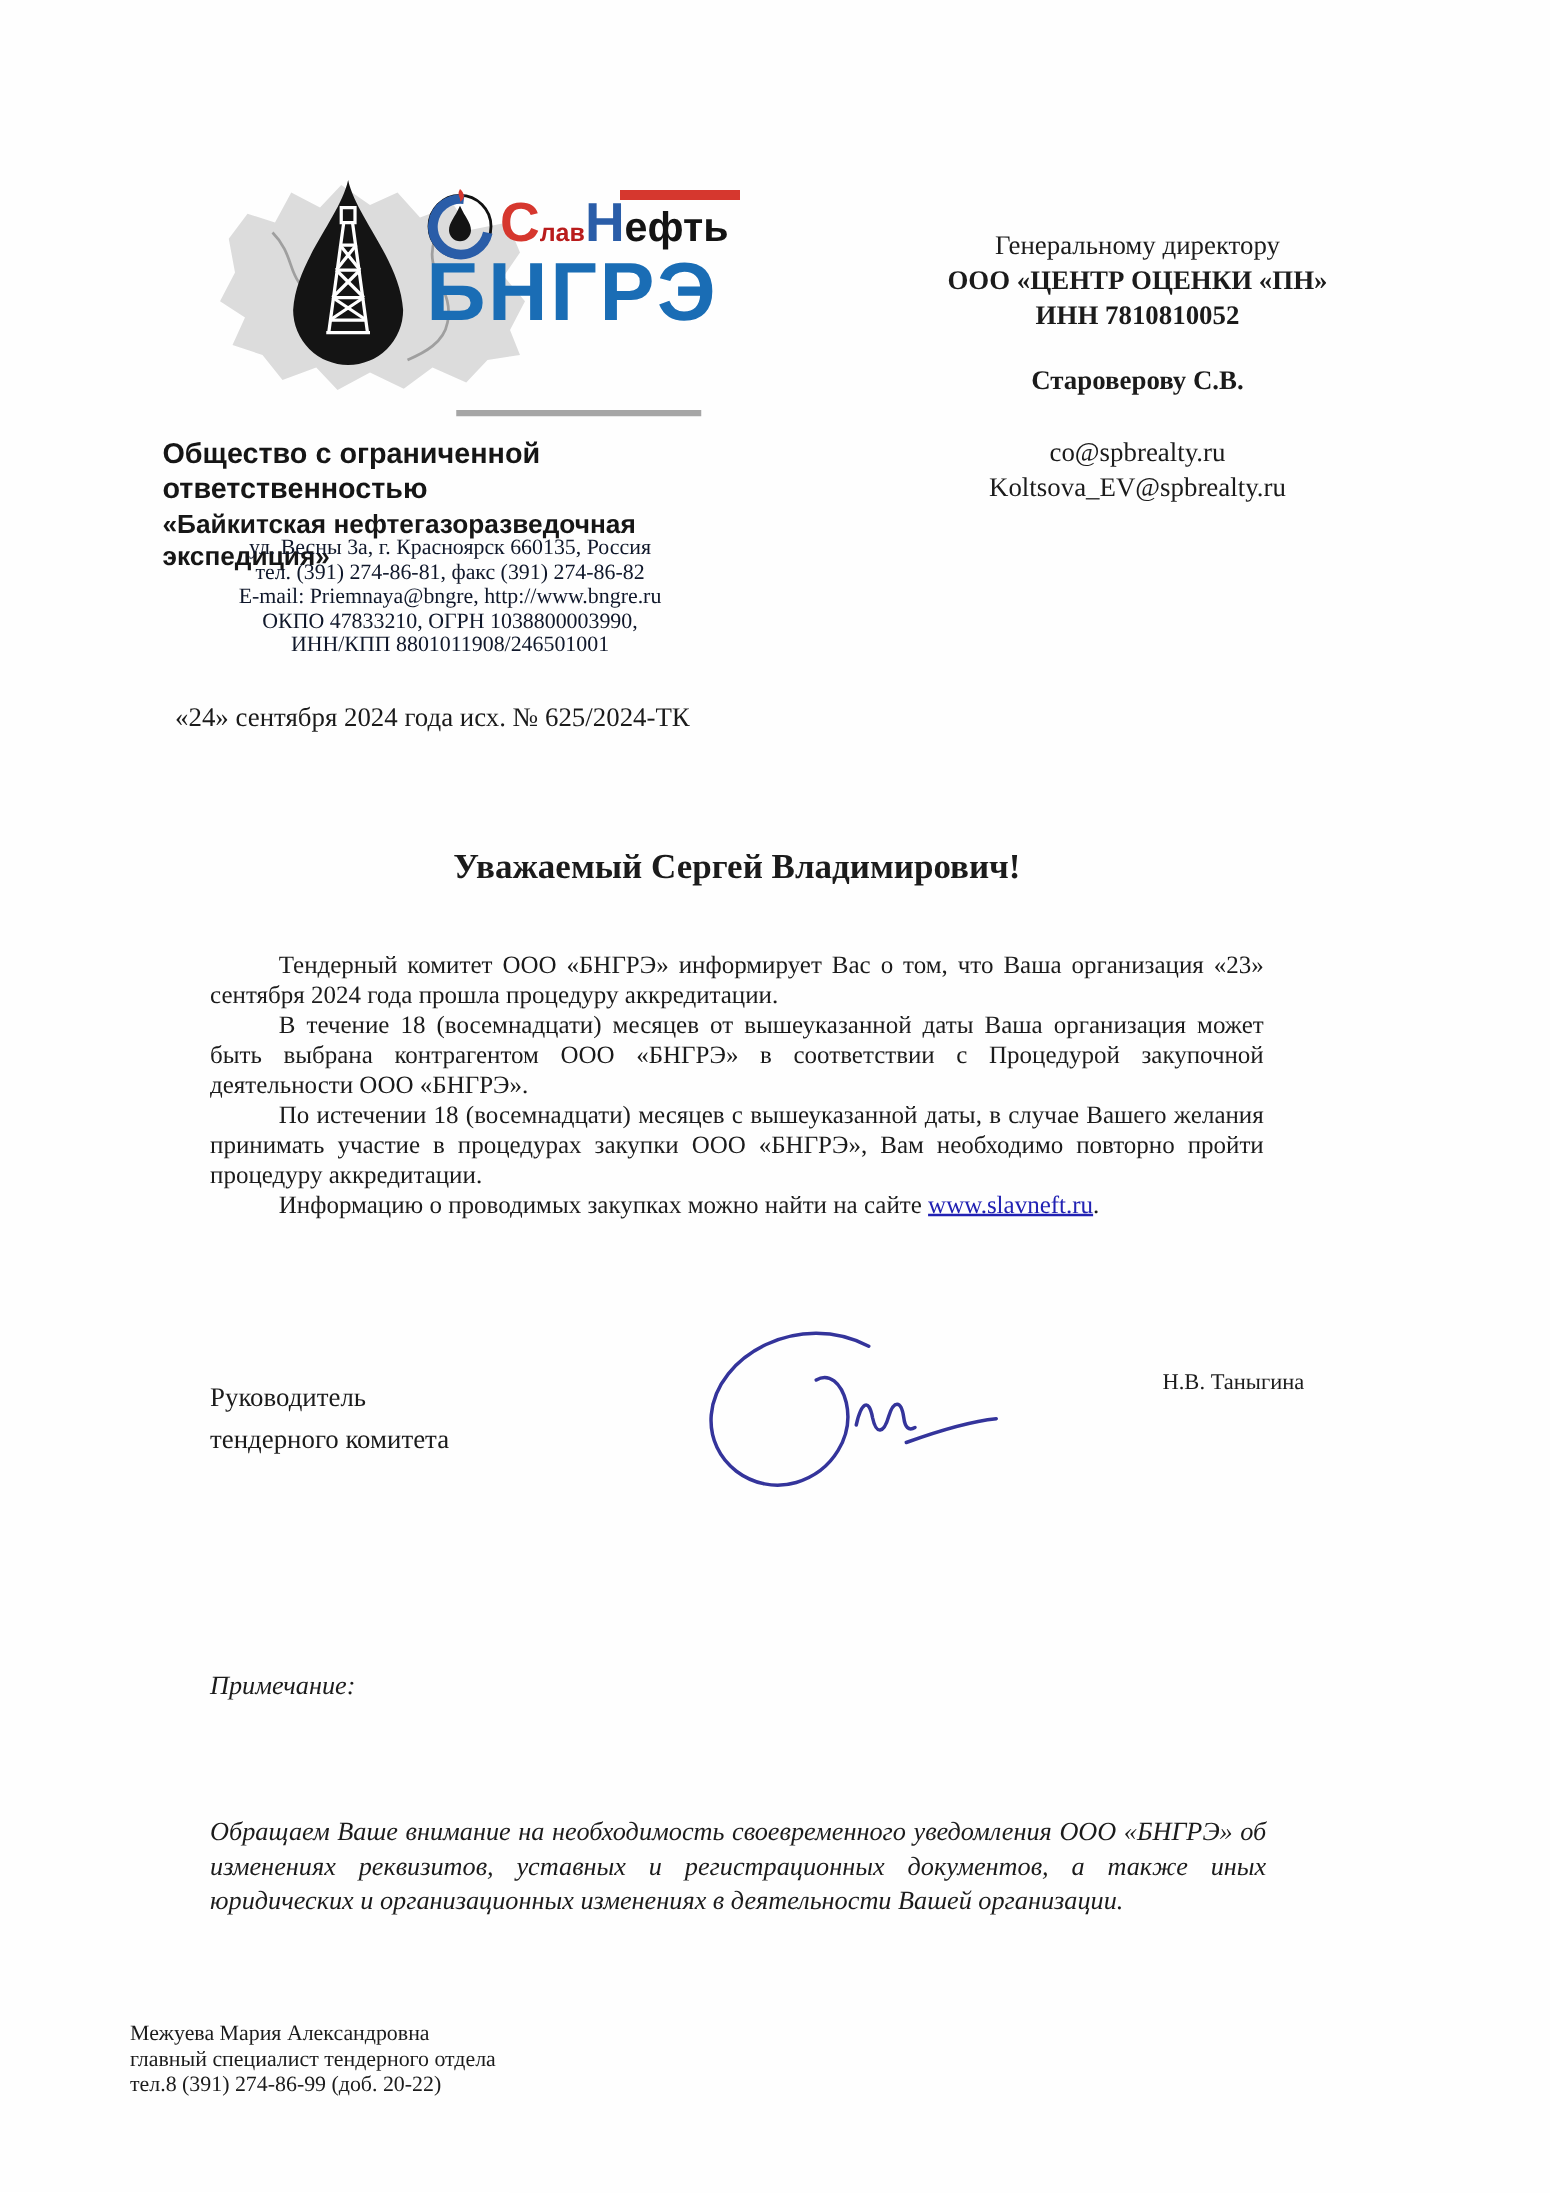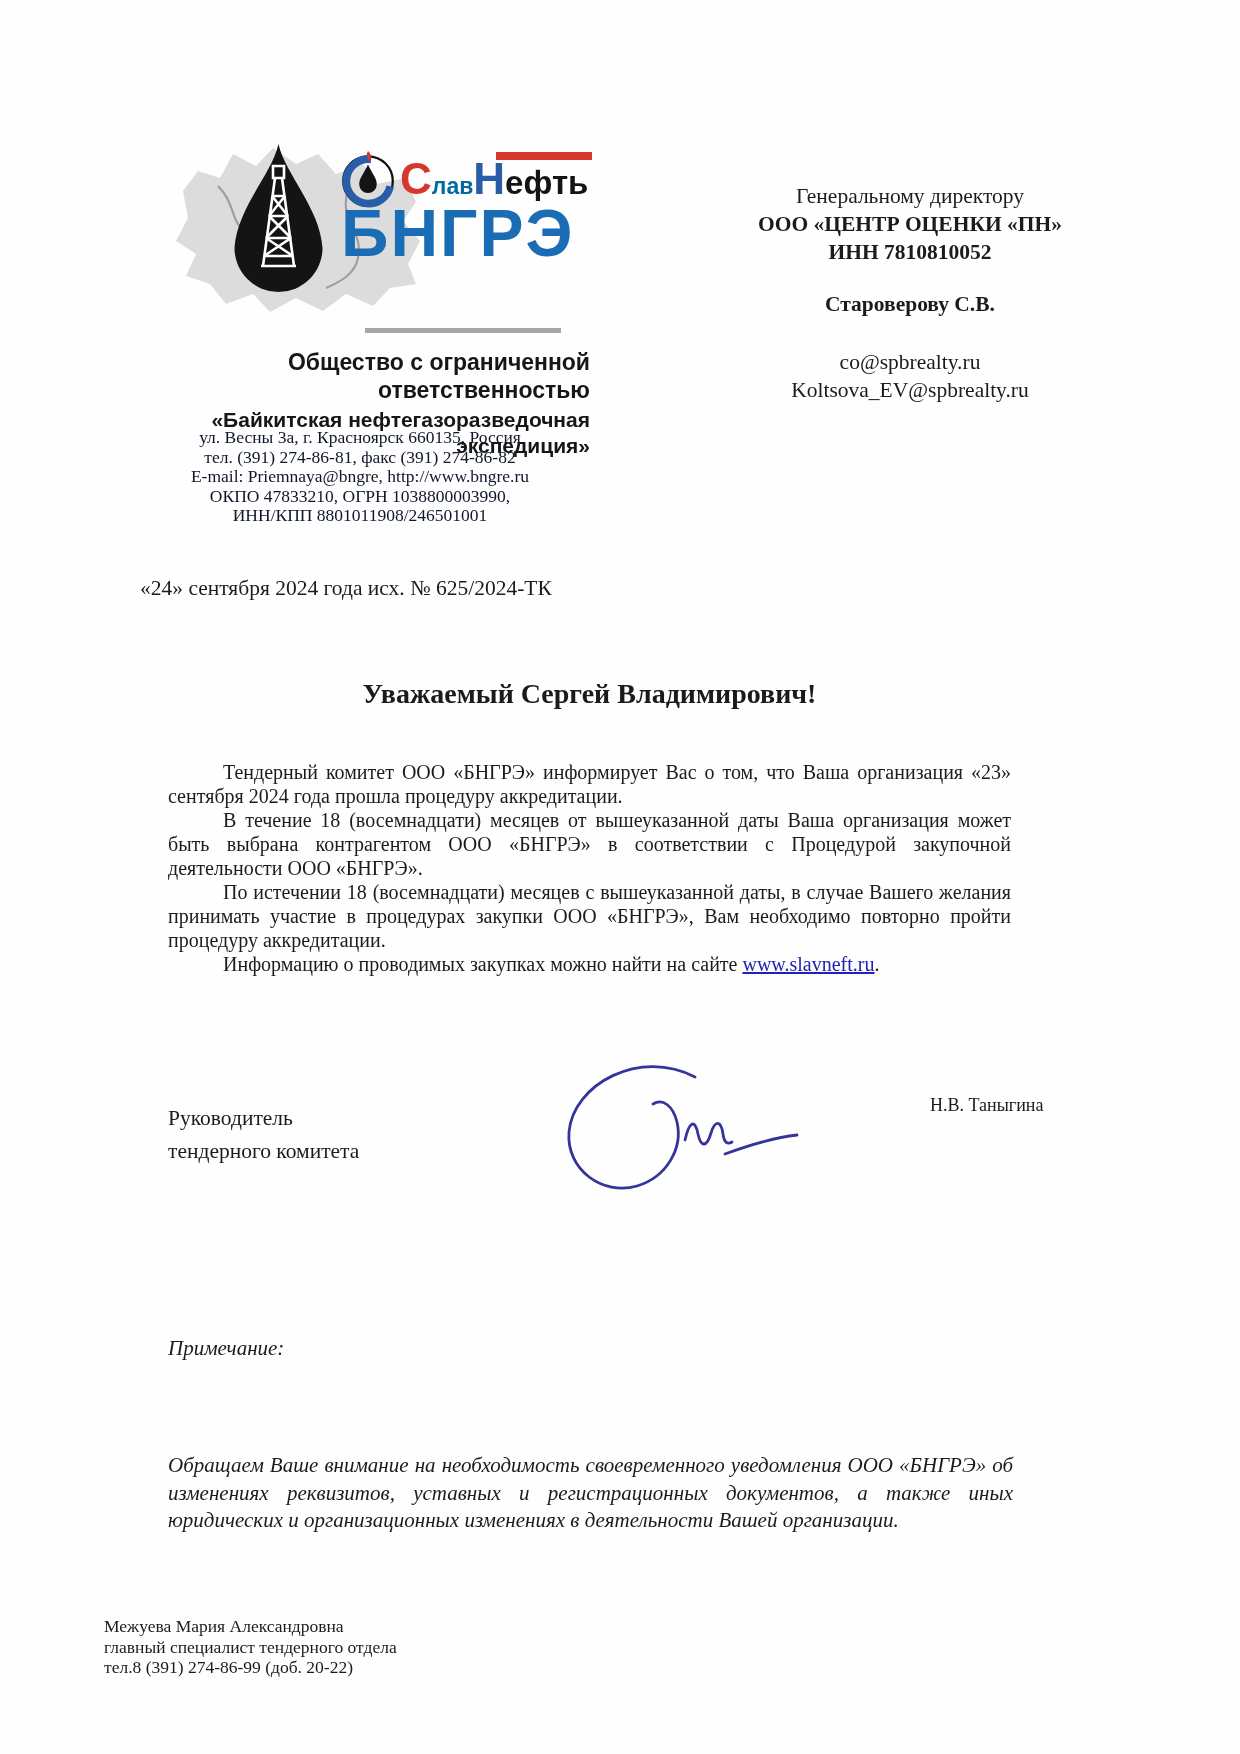--- a/index.html
+++ b/index.html
@@ -11,46 +11,46 @@
   }
 
   
   .logo-art { position:absolute; left:158px; top:136px; width:470px; height:205px; }
   .map-svg  { position:absolute; left:0; top:0; }
   .sn-row   { position:absolute; left:182px; top:12px; width:225px; height:62px; white-space:nowrap; }
   .sn-row .emblem { vertical-align:middle; }
   .sn-text  { position:relative; display:inline-block; vertical-align:middle;
               font-family:"Liberation Sans", sans-serif; font-weight:bold; margin-left:4px; }
   .sn-c   { color:#d6372e; font-size:44px; }
-  .sn-lav { color:#0369a1; font-size:23px;margin-top:32px; }
+  .sn-lav { color:#b91c1c; font-size:20px;margin-top:32px; }
   .sn-n   { color:#2a5da8; font-size:44px; }
   .sn-eft { color:#141414; font-size:33px; }
   .sn-bar { position:absolute; top:-2px; left:96px; width:96px; height:8px; background:#d6372e; }
   .bngre-text { position:absolute; left:183px; top:64px;
                 font-family:"Liberation Sans", sans-serif; font-weight:bold;
                 font-size:66px; line-height:66px; letter-spacing:2px; color:#1a6db5; }
   .gray-line { position:absolute; left:207px; top:192px; width:196px; height:5px; background:#a6a6a6; }
 
   
-  .org-block { position:absolute; left:130px; top:348px; width:460px; text-align:right;
+  .org-block { position:absolute; left:130px; top:348px; width:460px; text-align:left;
                font-family:"Liberation Sans", sans-serif; font-weight:bold; color:#161616; }
   .org-type { font-size:23px; line-height:28px; }
   .org-name { font-size:21px; line-height:26px; margin-top:3px; }
   .details-block { position:absolute; left:130px; top:428px; width:460px; text-align:center;
                    font-size:17.5px; line-height:19.5px; color:#0f172a; }
 
   
   .recipient { position:absolute; left:688px; top:146px; width:444px; text-align:center;
                font-size:21.5px; line-height:28px;margin-top:36px; }
   .recipient .bold { font-weight:bold; }
   .recipient .gap-person { margin-top:24px; }
   .recipient .gap-email  { margin-top:30px; }
 
   
-  .ref-line  { position:absolute; left:140px; top:576px; font-size:21.5px; }
+  .ref-line  { position:absolute; left:140px; top:562px; font-size:21.5px; }
   .salutation{ position:absolute; left:168px; top:678px; width:843px; text-align:center;
                font-weight:bold; font-size:28px; }
 
   
   .body-block { position:absolute; left:168px; top:760px; width:843px; }
   .body-block p { font-size:20px; line-height:24px; text-align:justify;
                   text-align-last:left; text-indent:55px; }
   .body-link { color:#2121b3; text-decoration:underline; cursor:pointer; }
 
   

